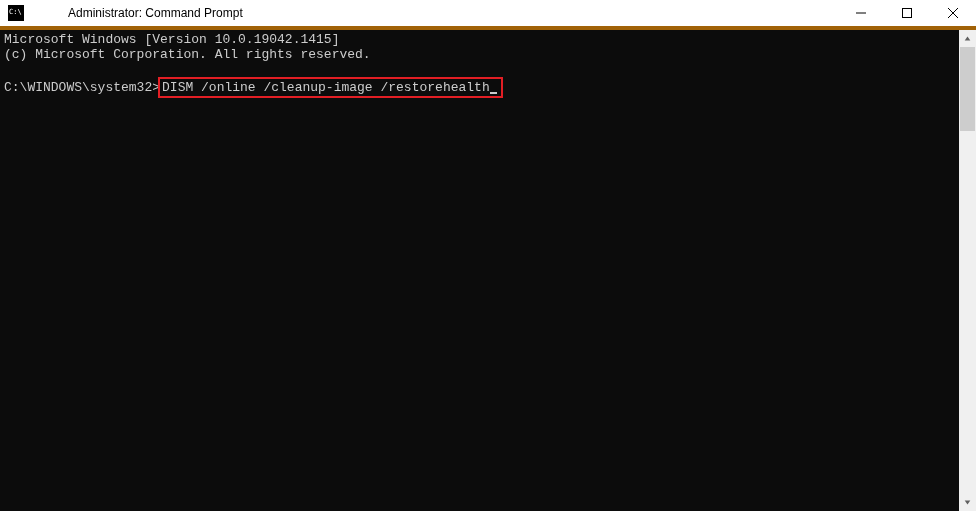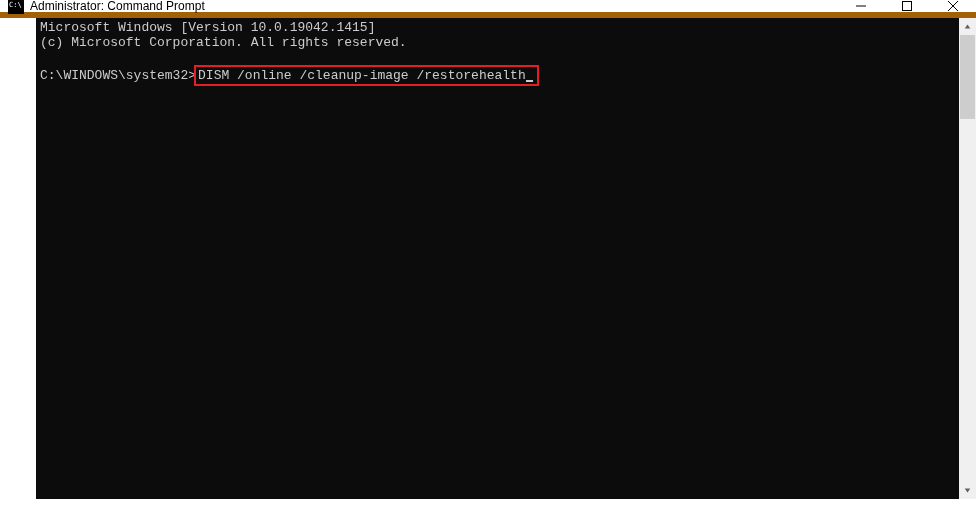--- a/index.html
+++ b/index.html
@@ -9,25 +9,26 @@
     }
     body {
       width: 976px;
       height: 511px;
       background: #fff;
       font-family: 'Segoe UI', Tahoma, sans-serif;
       overflow: hidden;
       position: relative;
     }
     .titlebar {
-      height: 18px;
+      height: 30px;
       background: #fff;
       display: flex;
       align-items: center;
-      border-bottom: 6px solid #a16207;
+      border-bottom: 4px solid #a16207;
+      gap: 38px;
     }
     .titlebar-icon {
       width: 16px;
       height: 16px;
       margin-left: 8px;
       margin-right: 6px;
       background: #000;
       display: inline-block;
       position: relative;
     }
@@ -57,21 +58,20 @@
       justify-content: center;
       cursor: pointer;
     }
     .window-control svg {
       width: 10px;
       height: 10px;
     }
     .terminal-wrapper {
       display: flex;
       height: calc(100% - 30px);
-      padding-left: 36px;
     }
     .terminal {
       flex: 1;
       background: #0c0c0c;
       color: #cccccc;
       font-family: 'Consolas', 'Courier New', monospace;
       font-size: 13px;
       line-height: 15px;
       padding: 2px 4px;
       white-space: pre;

